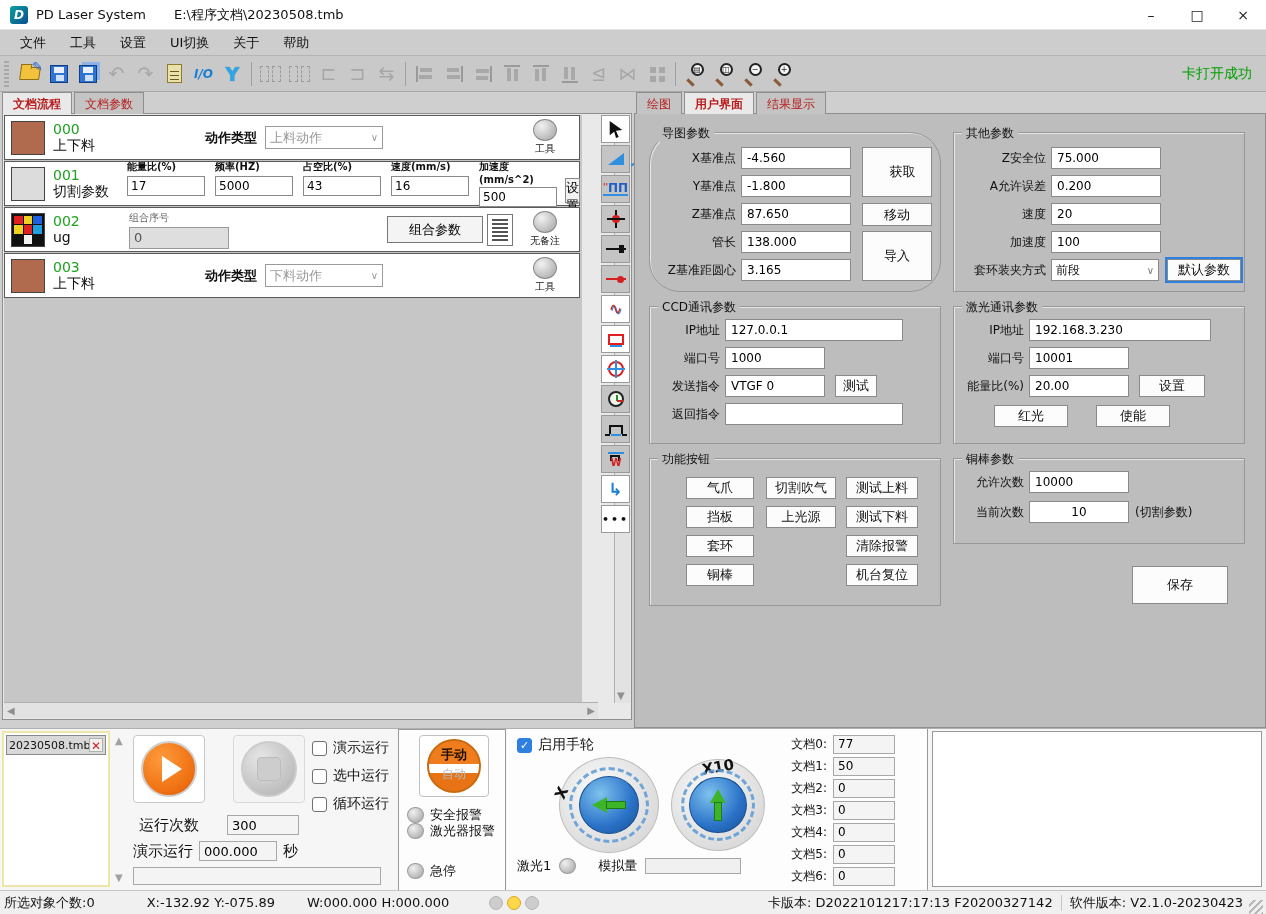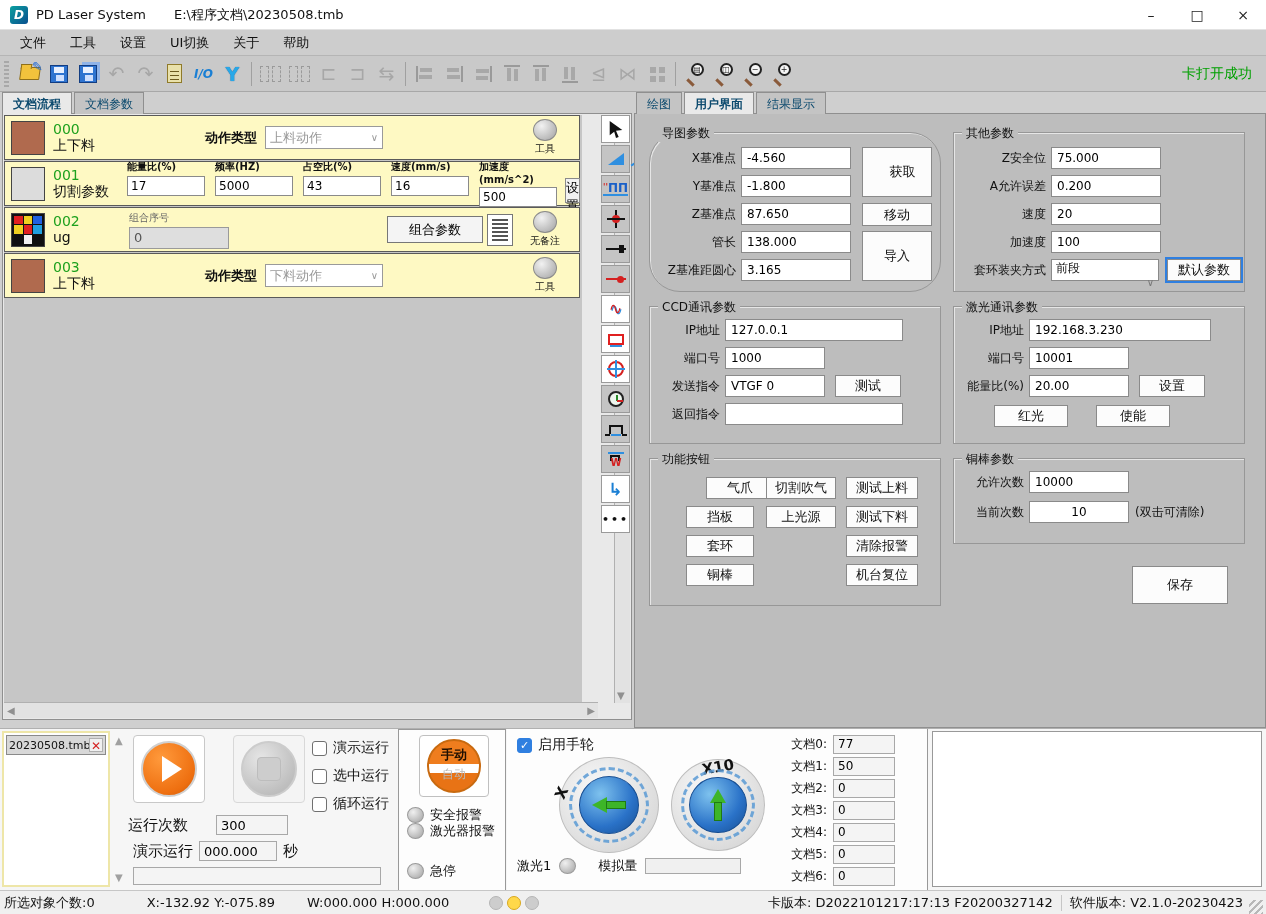--- a/index.html
+++ b/index.html
@@ -42,25 +42,25 @@
   .icon-align::after { content:''; position:absolute; left:4px; top:2px; width:12px; height:4px; background:#a8a8a8; box-shadow:0 7px 0 0 #a8a8a8, -1px 7px 0 0 #a8a8a8; }
   .icon-mirror { font-size:18px; color:#a7a7a7; }
   .icon-grid { width:6px; height:6px; background:#a8a8a8; box-shadow:9px 0 0 #a8a8a8, 0 9px 0 #a8a8a8, 9px 9px 0 #a8a8a8; margin:-8px 0 0 -8px; }
   .mag { position:relative; width:22px; height:22px; }
   .mag .lens { position:absolute; right:2px; top:0; width:13px; height:13px; border:2px solid #222; border-radius:50%; background:#f5f5f5; display:flex; align-items:center; justify-content:center; font-size:8px; color:#222; }
   .mag .handle { position:absolute; left:2px; bottom:1px; width:9px; height:3px; background:#8a5a3a; transform:rotate(45deg); }
   .tb-status { margin-left:auto; margin-right:14px; color:#00a000; font-size:14px; }
 
   
   .left-tabs { position:absolute; left:2px; top:92px; height:22px; display:flex; z-index:3; }
-  .tab { padding:3px 10px 2px; font-size:12px; background:#c4c4c4; border:1px solid #8f8f8f; border-bottom:none; margin-right:2px; color:#0c4a6e; }
+  .tab { padding:3px 10px 2px; font-size:12px; background:#c4c4c4; border:1px solid #8f8f8f; border-bottom:none; margin-right:2px; color:#b91c1c; }
   .tab.active { background:#e9e9e9; position:relative; top:0; font-weight:bold; }
   .left-body { position:absolute; left:2px; top:113px; width:630px; height:607px; background:#e9e9e9; border:1px solid #8f8f8f; }
   .list-area { position:absolute; left:1px; top:1px; width:578px; height:588px; background:#c6c6c6; overflow:hidden; }
-  .lrow { position:relative; width:576px; border:1px solid #5a5a5a; background:#fef9c3; display:flex; align-items:center; margin:0 0 1px 0; }
+  .lrow { position:relative; width:576px; border:1px solid #5a5a5a; background:#ffffff; display:flex; align-items:center; margin:0 0 1px 0; }
   .lrow.h46 { height:45px; }
   .swatch { width:34px; height:34px; border:1px solid #444; margin:0 8px 0 6px; flex:0 0 auto; }
   .swatch.brown { background:#b06a4e; }
   .swatch.white { background:#dcdcdc; }
   .swatch.multi { background:#111; display:grid; grid-template-columns:1fr 1fr 1fr; grid-template-rows:1fr 1fr 1fr; gap:1px; padding:2px; }
   .swatch.multi i { display:block; }
   .numname { display:flex; flex-direction:column; justify-content:center; min-width:62px; }
   .numname .num { color:#1ea11e; font-size:14px; line-height:15px; }
   .numname .nm { color:#111; font-size:14px; line-height:16px; }
   .acenter { display:flex; align-items:center; gap:8px; margin-left:90px; }
@@ -126,21 +126,21 @@
   
   .right-tabs { position:absolute; left:636px; top:92px; height:22px; display:flex; z-index:3; }
   .rbody { position:absolute; left:634px; top:113px; width:632px; height:615px; background:#bdbdbd; border:1px solid #8f8f8f; }
   .gbox { position:absolute; border:1px solid #979797; box-shadow:1px 1px 0 #e6e6e6 inset; }
   .gtitle { position:absolute; top:-8px; left:8px; background:#bdbdbd; padding:0 4px; font-size:12px; color:#111; }
   .frow { position:absolute; display:flex; align-items:center; }
   .flabel { text-align:right; font-size:12px; margin-right:5px; white-space:nowrap; }
   .fin { height:22px; border:1px solid #8a8a8a; background:#fff; font:12px "DejaVu Sans",sans-serif; padding:0 5px; }
   .gbtn { background:#fcfcfc; border:1px solid #8a8a8a; font-size:13px; color:#111; display:flex; align-items:center; justify-content:center; position:absolute; }
   .gbtn.flat { position:static; }
-  .combo2 { width:108px; height:22px; background:#fff; border:1px solid #8a8a8a; display:flex; padding:0 4px; font-size:12px; color:#111;flex-direction:column; }
+  .combo2 { width:108px; height:22px; background:#fff; border:1px solid #8a8a8a; display:flex; align-items:center; padding:0 4px; font-size:12px; color:#111; }
   .combo2 .chev { margin-left:auto; color:#777; font-size:10px; }
   .defbtn { outline:2px solid #2f7fe0; }
   .hint { font-size:12px; color:#111; margin-left:6px; white-space:nowrap; }
 
   
   .bottom { position:absolute; left:0; top:728px; width:1266px; height:162px; background:#f6f6f6; border-top:1px solid #b0b0b0; }
   .filepanel { position:absolute; left:2px; top:2px; width:108px; height:156px; background:#fff; border:2px solid #eee6a8; }
   .fileitem { margin:2px; height:20px; border:1px solid #8a8a8a; background:#d8d8d8; display:flex; align-items:center; padding:0 2px; }
   .fileitem .fname { font-size:11px; white-space:nowrap; overflow:hidden; }
   .fclose { width:14px; height:14px; margin-left:auto; color:#d42020; font-weight:bold; font-size:12px; line-height:14px; text-align:center; border:1px solid #b0b0b0; background:#f0f0f0; flex:0 0 auto; }
@@ -576,21 +576,21 @@
         <span class="flabel" style="width:62px;">IP地址</span>
         <input class="fin" style="width: 178px;" value="127.0.0.1">
       </div>
     <div class="frow" style="left:8px; top:40px;">
         <span class="flabel" style="width:62px;">端口号</span>
         <input class="fin" style="width: 100px;" value="1000">
       </div>
     <div class="frow" style="left:8px; top:68px;">
       <span class="flabel" style="width:62px;">发送指令</span>
       <input class="fin" style="width: 100px;" value="VTGF 0">
-      <div class="gbtn flat" style="width:66px; height:22px; margin-left:10px;">测试</div>
+      <div class="gbtn flat" style="width:42px; height:22px; margin-left:10px;">测试</div>
     </div>
     <div class="frow" style="left:8px; top:96px;">
         <span class="flabel" style="width:62px;">返回指令</span>
         <input class="fin" style="width: 178px;" value="">
       </div>
   </div>
 
   <div class="gbox" style="left:318px; top:192px; width:292px; height:138px;">
     <span class="gtitle">激光通讯参数</span>
     <div class="frow" style="left:8px; top:12px;">
@@ -607,42 +607,42 @@
       <div class="gbtn flat" style="width:66px; height:22px; margin-left:10px;">设置</div>
     </div>
     <div class="frow" style="left:40px; top:98px; gap:28px;">
       <div class="gbtn flat" style="width:74px; height:22px;">红光</div>
       <div class="gbtn flat" style="width:74px; height:22px;">使能</div>
     </div>
   </div>
 
   <div class="gbox" style="left:14px; top:344px; width:292px; height:148px;">
     <span class="gtitle">功能按钮</span>
-    <div class="gbtn" style="left:36px; top:18px; width:68px; height:22px;margin-left:20px;">气爪</div>
+    <div class="gbtn" style="left:36px; top:18px; width:68px; height:22px;">气爪</div>
     <div class="gbtn" style="left:116px; top:18px; width:70px; height:22px;">切割吹气</div>
     <div class="gbtn" style="left:196px; top:18px; width:72px; height:22px;">测试上料</div>
     <div class="gbtn" style="left:36px; top:47px; width:68px; height:22px;">挡板</div>
     <div class="gbtn" style="left:116px; top:47px; width:70px; height:22px;">上光源</div>
     <div class="gbtn" style="left:196px; top:47px; width:72px; height:22px;">测试下料</div>
     <div class="gbtn" style="left:36px; top:76px; width:68px; height:22px;">套环</div>
     <div class="gbtn" style="left:196px; top:76px; width:72px; height:22px;">清除报警</div>
     <div class="gbtn" style="left:36px; top:105px; width:68px; height:22px;">铜棒</div>
     <div class="gbtn" style="left:196px; top:105px; width:72px; height:22px;">机台复位</div>
   </div>
 
   <div class="gbox" style="left:318px; top:344px; width:292px; height:86px;">
     <span class="gtitle">铜棒参数</span>
     <div class="frow" style="left:8px; top:12px;">
         <span class="flabel" style="width:62px;">允许次数</span>
         <input class="fin" style="width: 100px;" value="10000">
       </div>
     <div class="frow" style="left:8px; top:42px;">
       <span class="flabel" style="width:62px;">当前次数</span>
       <input class="fin" style="width: 100px; text-align: center;" value="10">
-      <span class="hint">(双击可清除)</span>
+      <span class="hint">(切割参数)</span>
     </div>
   </div>
 
   <div class="gbtn" style="left:497px; top:452px; width:96px; height:38px;">保存</div>
 </div>
 
 <div class="bottom">
 
   <div class="filepanel">
     <div class="fileitem">
@@ -672,21 +672,21 @@
     </div>
   <div class="cbrow" style="left:312px; top:38px;">
       <span class="cbox"></span>
       <span class="cblab">选中运行</span>
     </div>
   <div class="cbrow" style="left:312px; top:66px;">
       <span class="cbox"></span>
       <span class="cblab">循环运行</span>
     </div>
 
-  <div class="runrow" style="left:128px; top:86px;gap:28px;">
+  <div class="runrow" style="left:139px; top:86px;gap:28px;">
     <span class="runlab">运行次数</span>
     <input class="runin" style="width: 72px;" value="300">
   </div>
   <div class="runrow" style="left:133px; top:112px;">
     <span class="runlab">演示运行</span>
     <input class="runin" style="width: 78px;" value="000.000">
     <span class="runlab">秒</span>
   </div>
   <div class="progress"></div>
 

